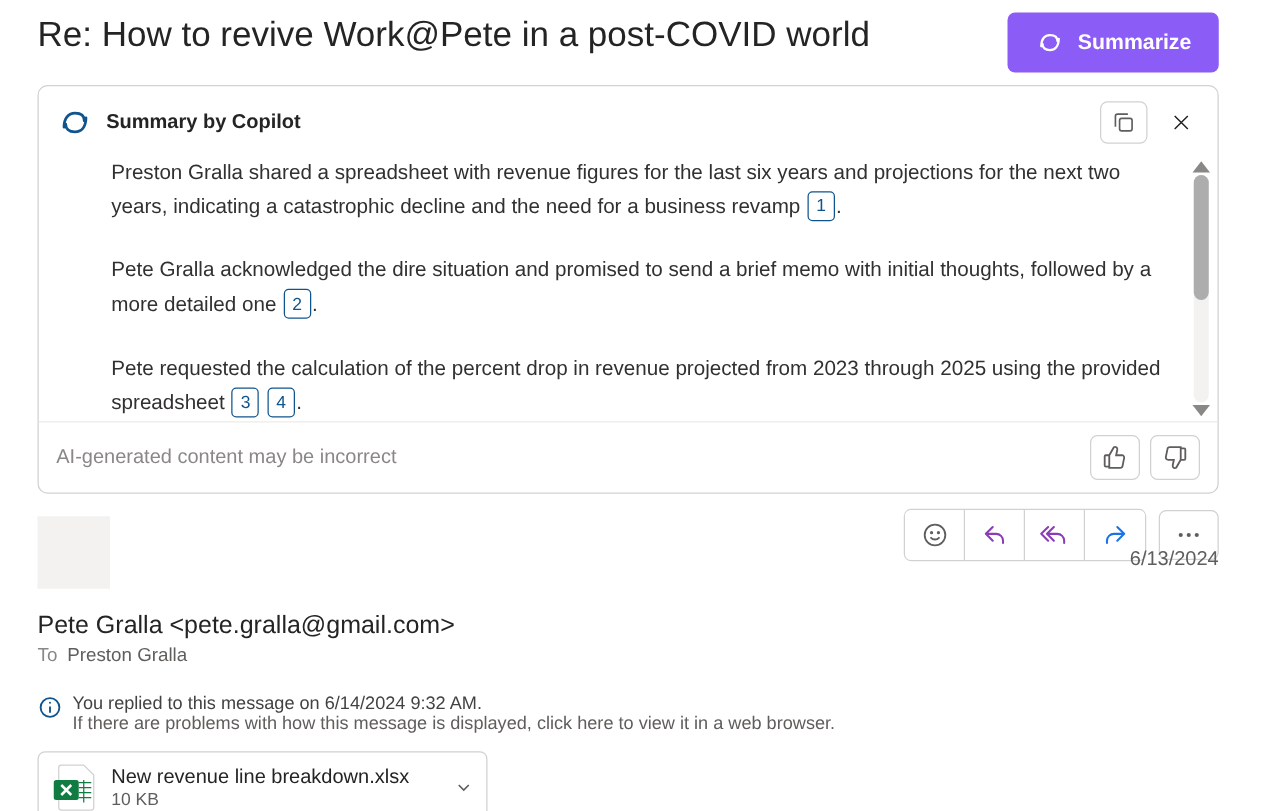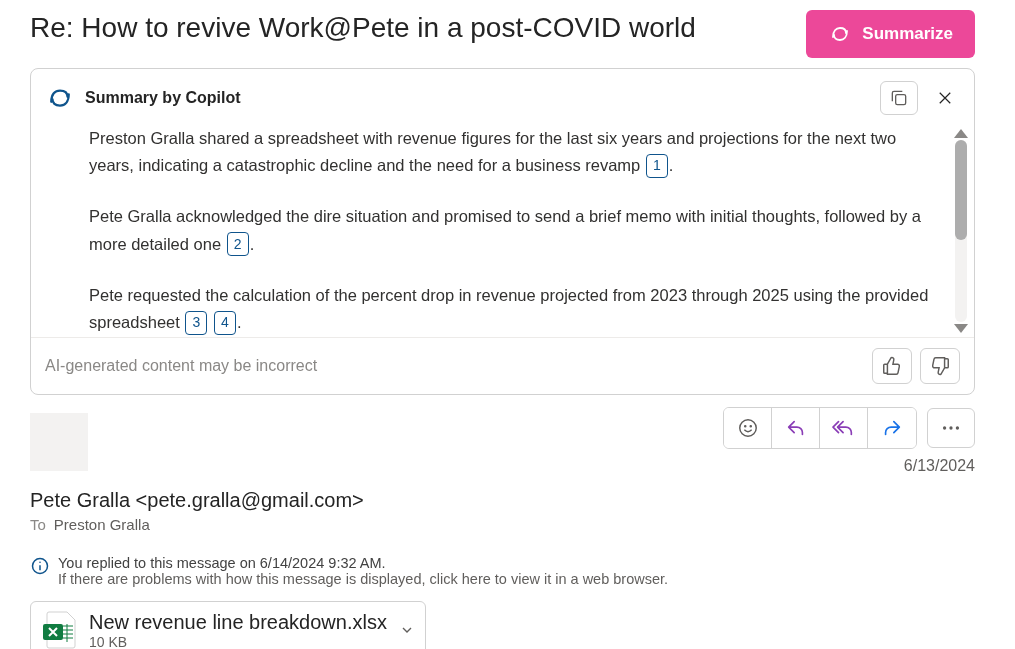--- a/index.html
+++ b/index.html
@@ -20,21 +20,21 @@
       gap: 16px;
     }
     .subject {
       font-size: 28px;
       font-weight: 400;
       color: #242424;
       line-height: 1.3;
       flex: 1;
     }
     .summarize-btn {
-      background: #ec4899;
+      background: #8b5cf6;
       color: #fff;
       border: none;
       border-radius: 6px;
       padding: 12px 22px;
       font-size: 17px;
       font-weight: 600;
       display: flex;
       align-items: center;
       gap: 10px;
       cursor: pointer;
@@ -231,21 +231,21 @@
       width: 48px;
       height: 40px;
       display: flex;
       align-items: center;
       justify-content: center;
       cursor: pointer;
     }
     .date-text {
       position: absolute;
       right: 0;
-      top: 44px;
+      top: 26px;
       font-size: 16px;
       color: #605e5c;
     }
     .info-bar {
       margin-top: 22px;
       display: flex;
       align-items: flex-start;
       gap: 8px;
       font-size: 14.5px;
       color: #605e5c;
@@ -268,21 +268,21 @@
       gap: 12px;
       min-width: 360px;
     }
     .excel-icon {
       width: 36px;
       height: 40px;
       flex-shrink: 0;
       position: relative;
     }
     .file-meta { flex: 1; }
-    .file-name { font-size: 20px; color: #242424; text-align: center; }
+    .file-name { font-size: 16px; color: #242424; }
     .file-size { font-size: 14px; color: #605e5c; margin-top: 0; }
     .chevron {
       width: 16px;
       height: 16px;
       cursor: pointer;
     }
   </style>
 </head>
 <body>
 

